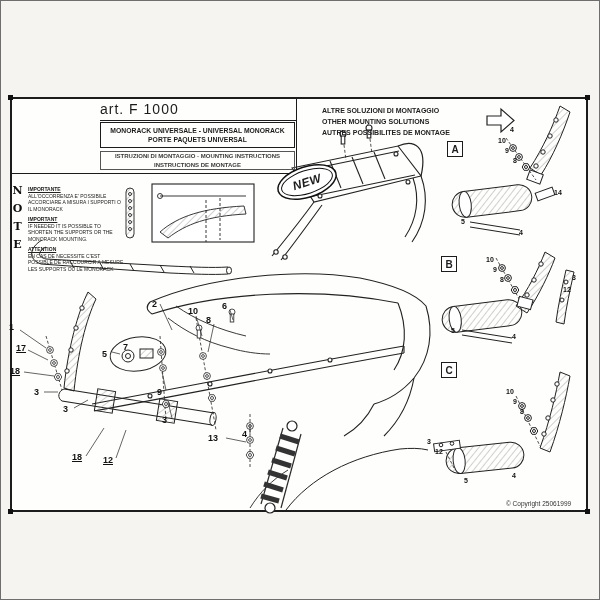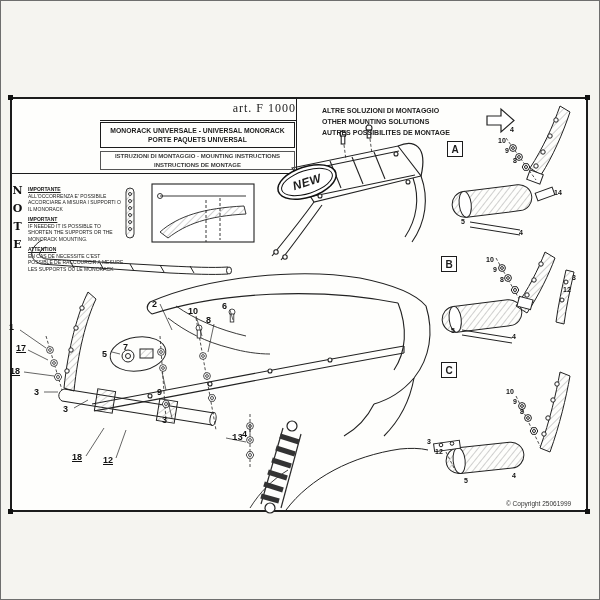--- a/index.html
+++ b/index.html
@@ -10,22 +10,22 @@
   .sheet{position:absolute;left:10px;top:97px;width:578px;height:415px;background:#fefefc;
          border:2px solid #1c1c1c;z-index:1}
   svg.art{position:absolute;left:0;top:0;z-index:2}
   .layer{position:absolute;inset:0;z-index:3;pointer-events:none}
   .abs{position:absolute}
 
   
   .givi-logo{left:17px;top:112px;width:80px;height:29px;background:#0c0c0c;border-radius:6px;
              color:#fff;font-weight:bold;font-style:italic;font-size:21px;letter-spacing:1px;
              display:flex;align-items:center;justify-content:center}
-  .art-no{left:100px;top:101px;width:196px;text-align:right;font-family:Liberation Serif, serif;
-          font-size:12px;letter-spacing:1px}
+  .art-no{left:100px;top:101px;width:196px;text-align:left;font-family:Liberation Sans, sans-serif;
+          font-size:14px;letter-spacing:1px}
   .title-box{left:100px;top:122px;width:195px;height:26px;border:1.4px solid #1c1c1c;
              display:flex;flex-direction:column;align-items:center;justify-content:center;
              font-size:6.8px;font-weight:bold;line-height:1.35;text-align:center}
   .sub-box{left:100px;top:151px;width:195px;height:19px;border:1px solid #555;color:#3a3a3a;
            display:flex;flex-direction:column;align-items:center;justify-content:center;
            font-size:6px;font-weight:bold;line-height:1.35;text-align:center}
 
   
   .alt-block{left:322px;top:106px;width:170px;font-size:7px;font-weight:bold;line-height:1.55;color:#222}
 
@@ -368,21 +368,21 @@
       <span class="callout u" style="left: 72px; top: 452px;">18</span>
       <span class="callout u" style="left: 103px; top: 455px;">12</span>
       <span class="callout" style="left: 102px; top: 349px;">5</span>
       <span class="callout" style="left: 123px; top: 342px;">7</span>
       <span class="callout" style="left: 152px; top: 299px;">2</span>
       <span class="callout" style="left: 157px; top: 387px;">9</span>
       <span class="callout" style="left: 162px; top: 415px;">3</span>
       <span class="callout" style="left: 188px; top: 306px;">10</span>
       <span class="callout" style="left: 206px; top: 315px;">8</span>
       <span class="callout" style="left: 222px; top: 301px;">6</span>
-      <span class="callout" style="left: 232px; top: 433px; font-family: Liberation Mono, monospace;">13</span>
+      <span class="callout" style="left: 208px; top: 433px;">13</span>
       <span class="callout" style="left: 242px; top: 429px;">4</span>
     </div>
   <div class="callouts small">
       <span class="callout" style="left: 510px; top: 126px;">4</span>
       <span class="callout" style="left: 498px; top: 137px;">10</span>
       <span class="callout" style="left: 505px; top: 147px;">9</span>
       <span class="callout" style="left: 513px; top: 157px;">8</span>
       <span class="callout" style="left: 554px; top: 189px;">14</span>
       <span class="callout" style="left: 461px; top: 218px;">5</span>
       <span class="callout" style="left: 519px; top: 229px;">4</span>

